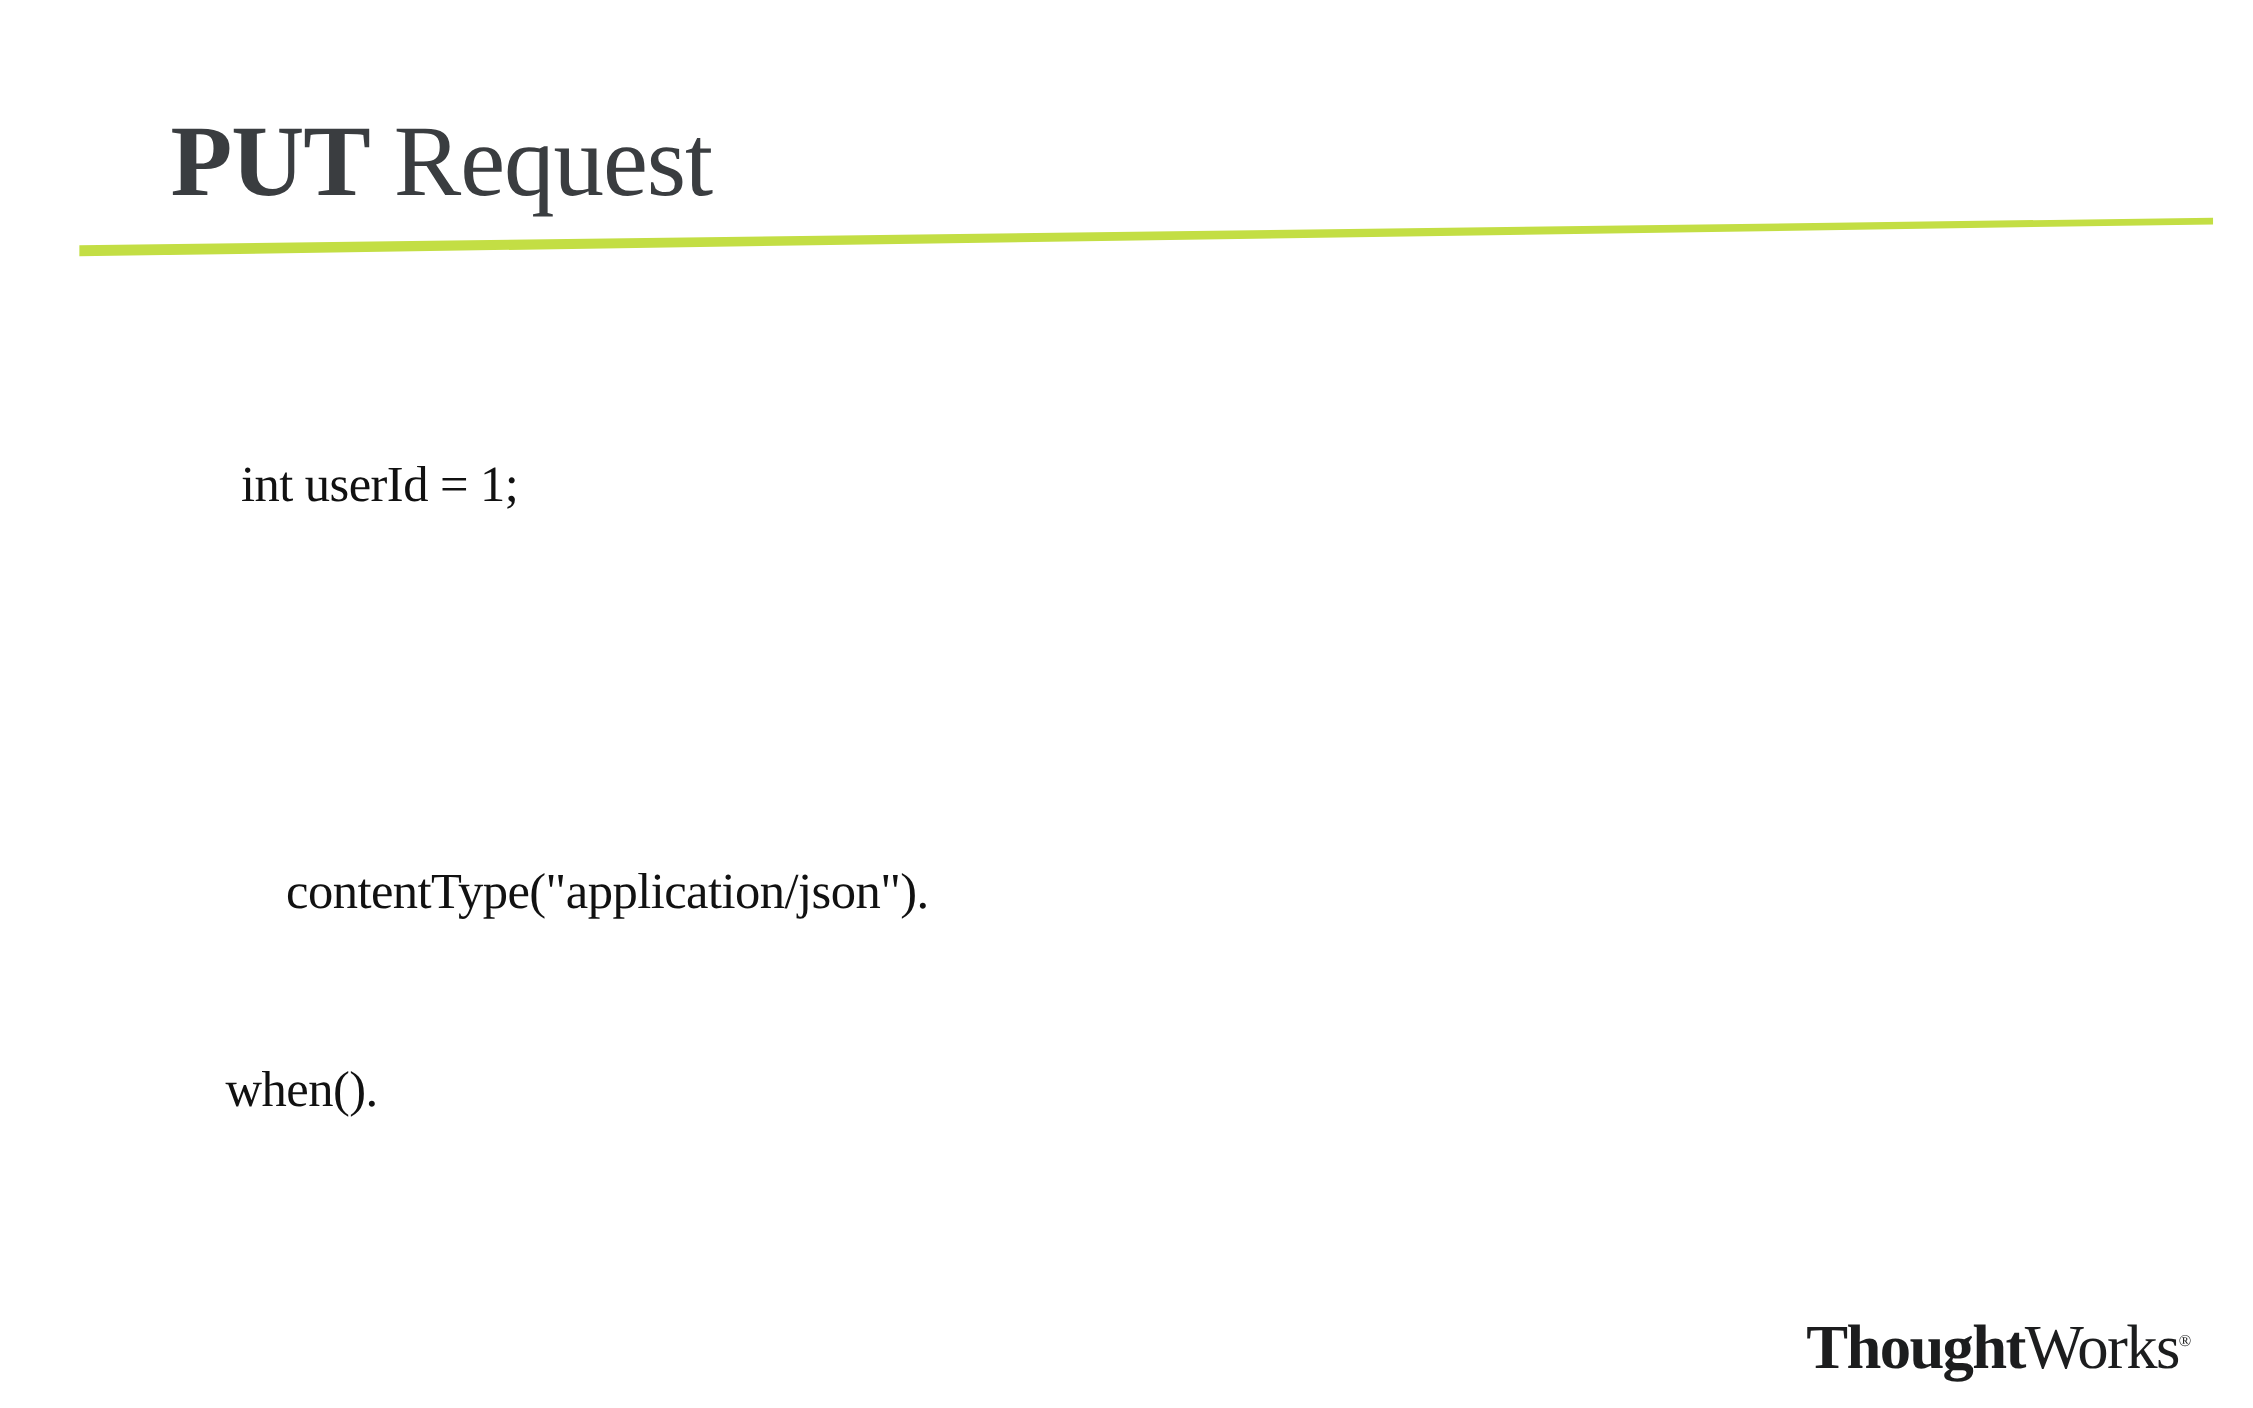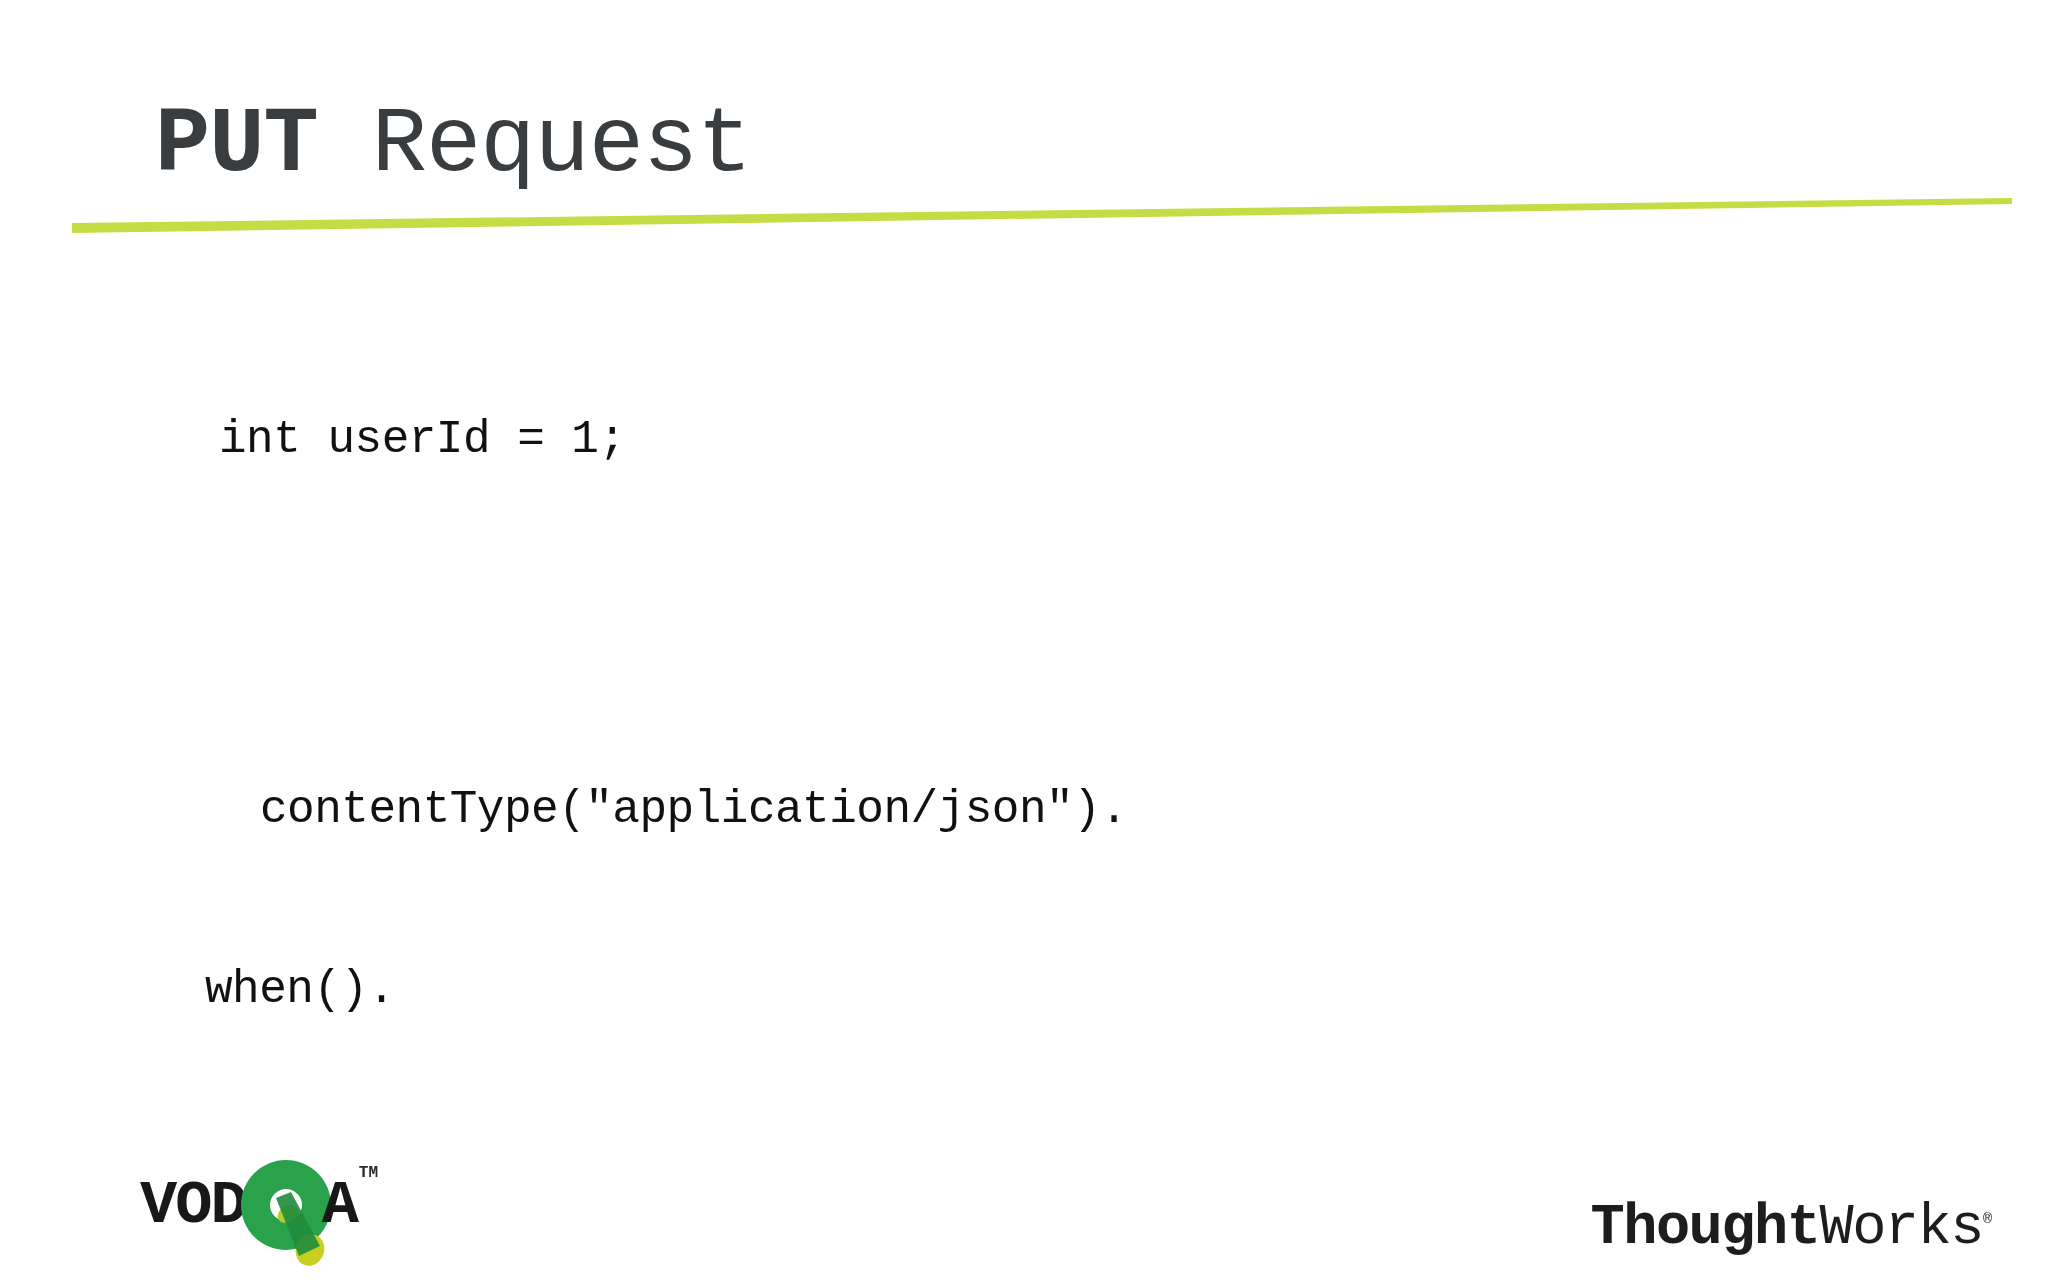--- a/index.html
+++ b/index.html
@@ -6,21 +6,21 @@
     margin: 0;
     padding: 0;
     background: #ffffff;
   }
   .slide {
     position: relative;
     width: 2048px;
     height: 1280px;
     background: #ffffff;
     overflow: hidden;
-    font-family: Liberation Mono, monospace;
+    font-family: Liberation Serif, serif;
   }
 
   
   .title {
     position: absolute;
     left: 155px;
     top: 98px;
     font-size: 92px;
     line-height: 1.05;
     color: #3a3d40;
@@ -131,32 +131,18 @@
     <div class="code-spacer"></div>
     <div class="code-line ind">contentType("application/json").</div>
     <div class="code-line">when().</div>
     
     
     
     
     
   </div>
 
-  <div class="vodqa">
-    <span class="wordpart">VOD</span>
-    <span class="q-wrap">
-      <svg width="100" height="110" viewBox="0 0 100 110">
-        <circle cx="46" cy="47" r="45" fill="#29a24b"></circle>
-        <circle cx="46" cy="47" r="16" fill="#ffffff"></circle>
-        <ellipse cx="48" cy="56" rx="11" ry="8" transform="rotate(-28 48 56)" fill="#b3cc2e"></ellipse>
-        <ellipse cx="70" cy="92" rx="14" ry="16" transform="rotate(22 70 92)" fill="#c9cf1f"></ellipse>
-        <polygon points="36,40 51,34 80,88 59,98" opacity="0.9" fill="#1f8c3c"></polygon>
-      </svg>
-    </span>
-    <span class="wordpart part-a">A</span>
-    <span class="tm">TM</span>
-  </div>
 
   <div class="tw">
     <span class="bold">Thought</span><span class="regular">Works</span><span class="reg">®</span>
   </div>
 
 </div>
 
 </body></html>

